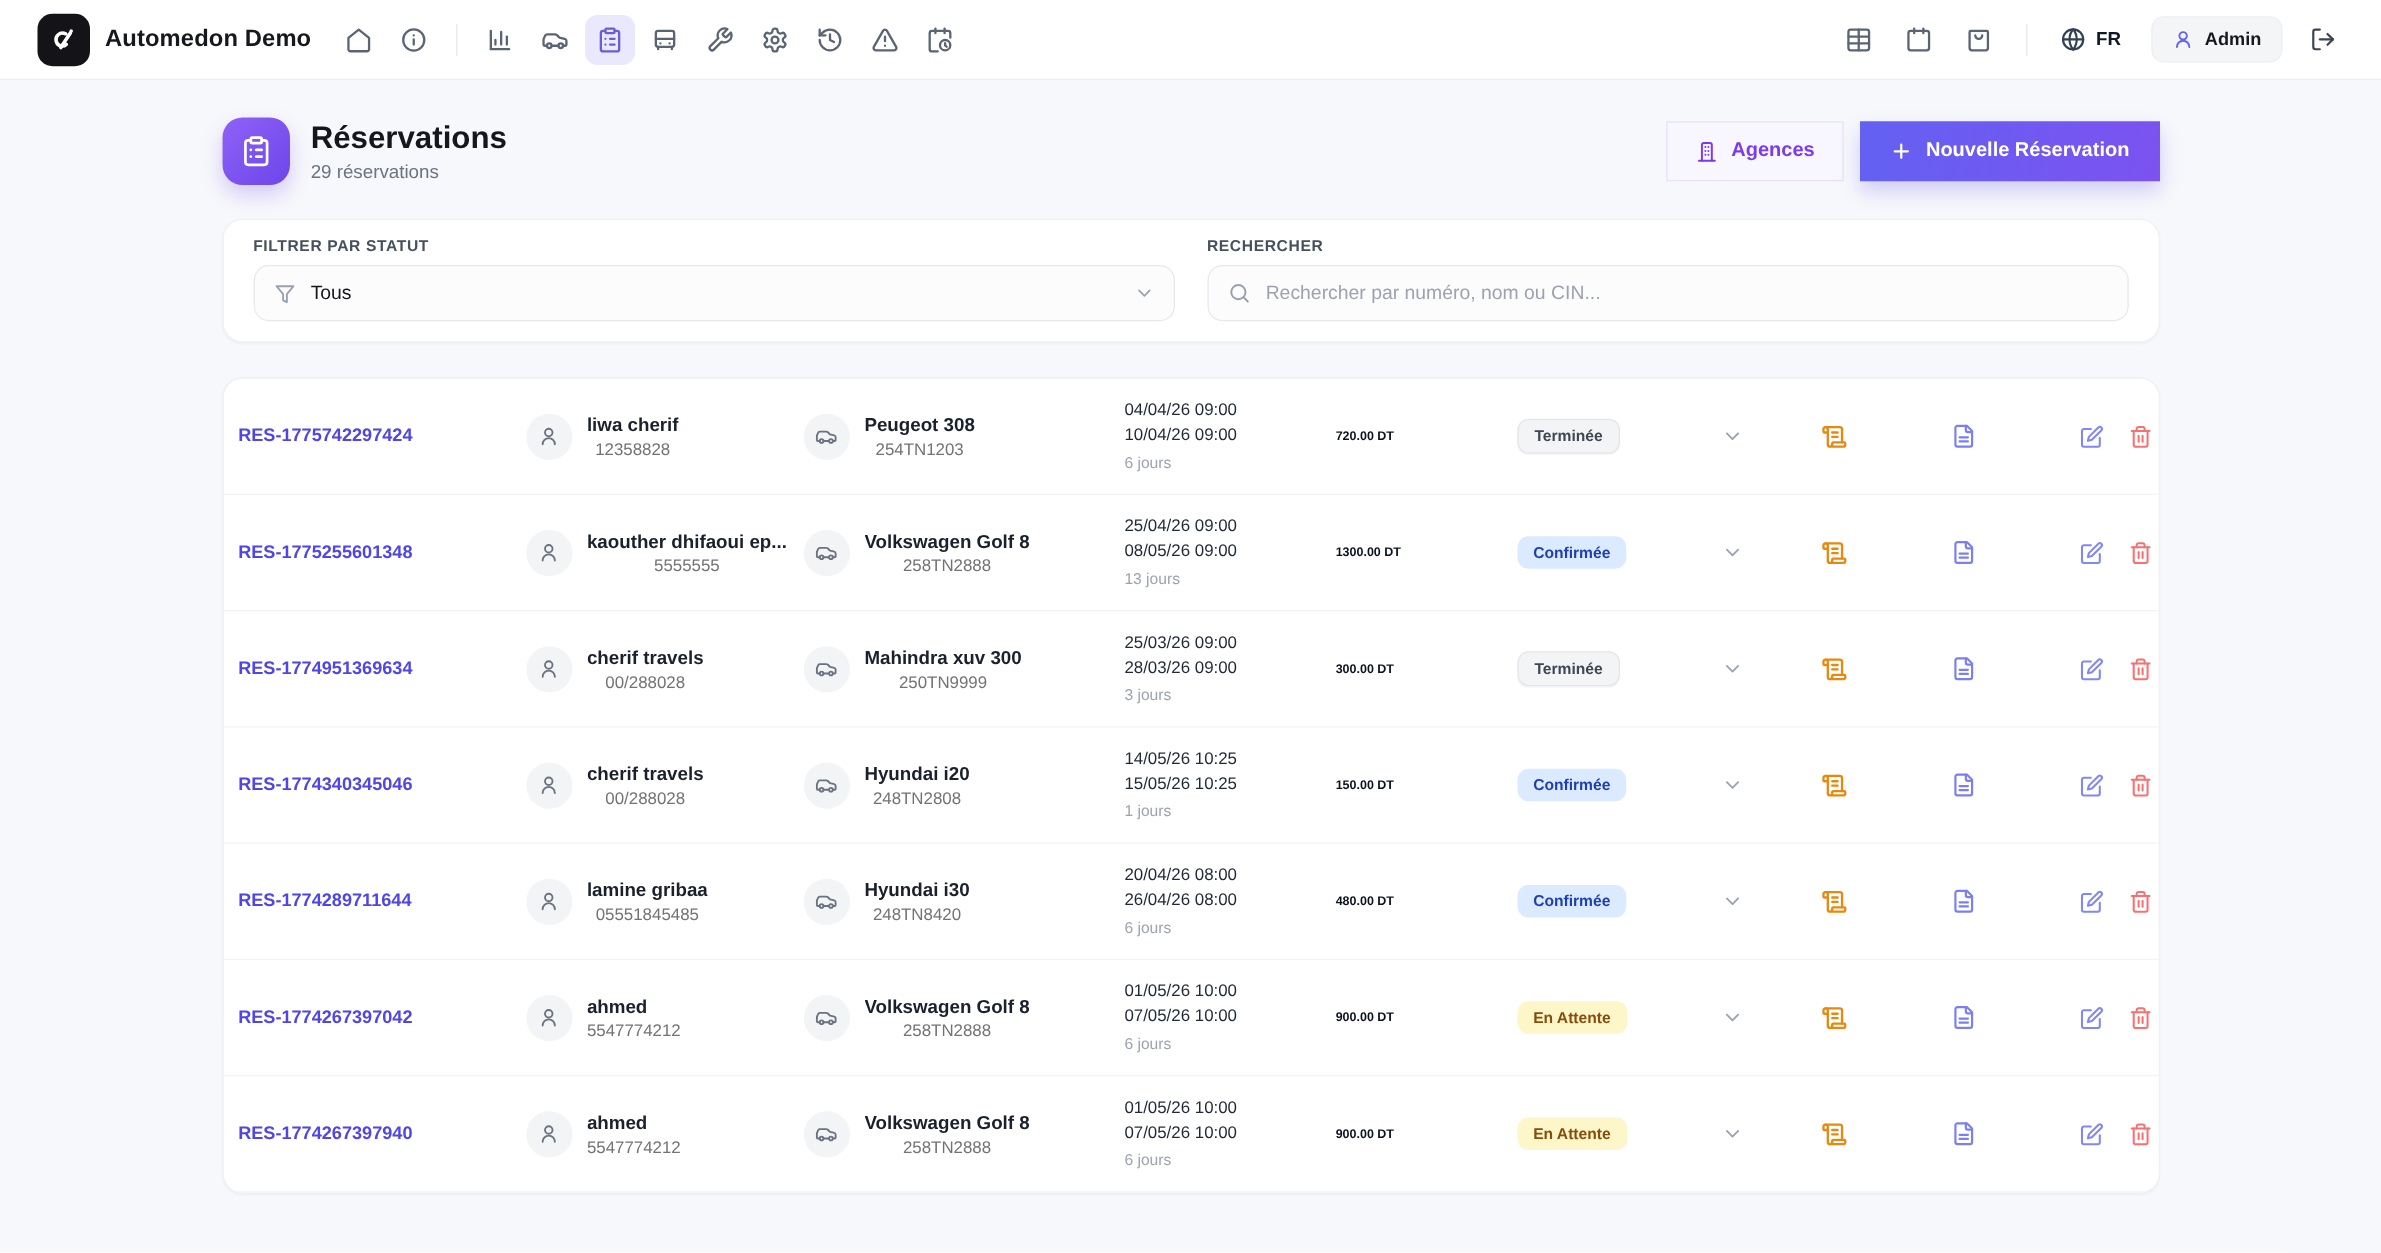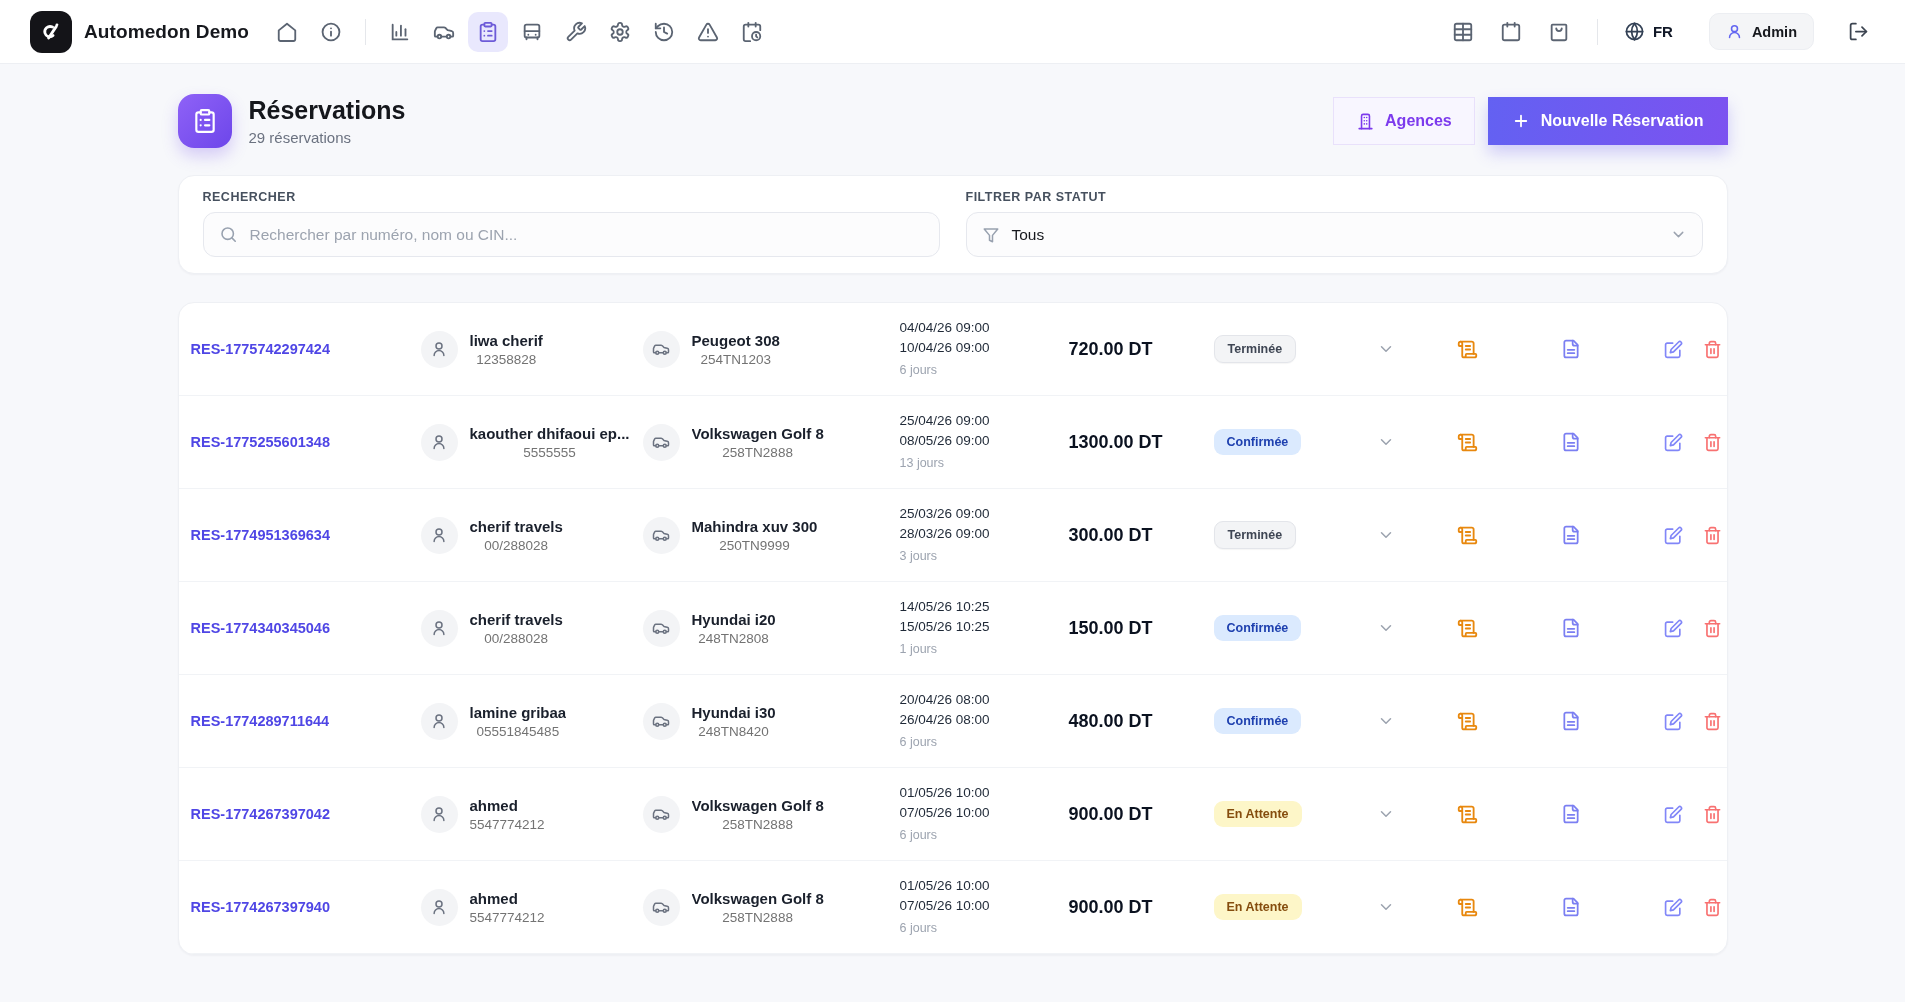--- a/index.html
+++ b/index.html
@@ -28,21 +28,21 @@
     border-radius:10px; color:#5b6472; cursor:pointer;
   }
   .nav-item svg { width:22px; height:22px; }
   .nav-item.active { background:#e9e8fd; color:#6d5bd8; }
   .vdivider { width:1px; height:26px; background:#e5e7eb; margin:0 10px; }
   .nav-right { margin-left:auto; display:flex; align-items:center; gap:8px; }
   .lang { display:flex; gap:8px; align-items:center; font-weight:600; font-size:15px; color:#111827; padding:0 8px; cursor:pointer; }
   .admin-pill {
     display:flex; gap:9px; align-items:center; background:#f4f5f7; border:1px solid #eceef2;
     border-radius:10px; padding:9px 16px; font-weight:600; font-size:14.5px; color:#16181d;
-    margin:0 20px; cursor:pointer;
+    margin:0 8px; cursor:pointer;
   }
   .admin-pill svg { color:#6366f1; }
   .logout { color:#3c4450; cursor:pointer; padding:6px; }
 
   
   .content { width:1550px; margin:0 auto; padding-top:30px; }
 
   .page-header { display:flex; align-items:center; margin-bottom:27px; }
   .header-icon {
     width:54px; height:54px; border-radius:16px;
@@ -109,21 +109,21 @@
     display:grid; place-items:center; color:#6b7280;
   }
   .avatar svg { width:18px; height:18px; }
   .stack .primary {
     display:block; font-size:15px; font-weight:600; color:#1a202c; margin-bottom:3px;
     max-width:160px; white-space:nowrap; overflow:hidden; text-overflow:ellipsis;
   }
   .stack .secondary { display:block; font-size:13.5px; color:#737373;text-align:center; }
   .dates-cell { font-size:13.5px; color:#1f2937; line-height:1.5; }
   .dates-cell .jours { font-size:12.5px; color:#9ca3af; margin-top:3px; }
-  .total-cell { font-size:18px; font-weight:700; color:#0b1220; }
+  .total-cell { font-size:10px; font-weight:700; color:#0b1220; }
   .badge {
     display:inline-block; padding:6px 13px; border-radius:9px; font-size:12.5px; font-weight:700;
     white-space:nowrap;
   }
   .badge-done { background:#f3f4f6; color:#3f4654; border:1px solid #e3e5ea; box-shadow:0 1px 1px rgba(0,0,0,.04); }
   .badge-confirmed { background:#dbeafe; color:#1e40af; }
   .badge-pending { background:#fdf6c8; color:#854d0e; }
   .docs-cell { padding-left:22px; color:#9ca3af; cursor:pointer; }
   .contract-cell { padding-left:24px; color:#e8880e; cursor:pointer; }
   .invoice-cell { padding-left:26px; color:#7b7ff2; cursor:pointer; }
@@ -319,41 +319,41 @@
             <path d="M5 12h14"></path>
             <path d="M12 5v14"></path>
           </svg>
         <span>Nouvelle Réservation</span>
       </button>
     </div>
   </div>
 
   <section class="filter-card">
     <div class="field">
-      <div class="field-label">RECHERCHER</div>
-      <div class="input-wrap">
-        <svg width="19" height="19" viewBox="0 0 24 24" fill="none" stroke="currentColor" stroke-width="2" stroke-linecap="round">
-            <circle cx="11" cy="11" r="7.2"></circle>
-            <path d="m20.5 20.5-4.2-4.2"></path>
-          </svg>
-        <input type="text" placeholder="Rechercher par numéro, nom ou CIN..." style="">
-      </div>
-    </div>
-    <div class="field">
       <div class="field-label">FILTRER PAR STATUT</div>
       <div class="input-wrap">
         <svg width="18" height="18" viewBox="0 0 24 24" fill="none" stroke="currentColor" stroke-width="2" stroke-linecap="round" stroke-linejoin="round">
             <path d="M21 4H3l7 8.5V19l4 2v-8.5Z"></path>
           </svg>
         <span class="select-value">Tous</span>
         <svg class="chev-right" width="17" height="17" viewBox="0 0 24 24" fill="none" stroke="currentColor" stroke-width="2" stroke-linecap="round" stroke-linejoin="round">
             <path d="m6 9 6 6 6-6"></path>
           </svg>
       </div>
     </div>
+    <div class="field">
+      <div class="field-label">RECHERCHER</div>
+      <div class="input-wrap">
+        <svg width="19" height="19" viewBox="0 0 24 24" fill="none" stroke="currentColor" stroke-width="2" stroke-linecap="round">
+            <circle cx="11" cy="11" r="7.2"></circle>
+            <path d="m20.5 20.5-4.2-4.2"></path>
+          </svg>
+        <input type="text" placeholder="Rechercher par numéro, nom ou CIN..." style="">
+      </div>
+    </div>
   </section>
 
   <section class="table-card">
     <div>
         <div class="trow">
     <div class="cell">
       <a class="res-link">RES-1775742297424</a>
     </div>
     <div class="cell person-cell">
       <span class="avatar">

